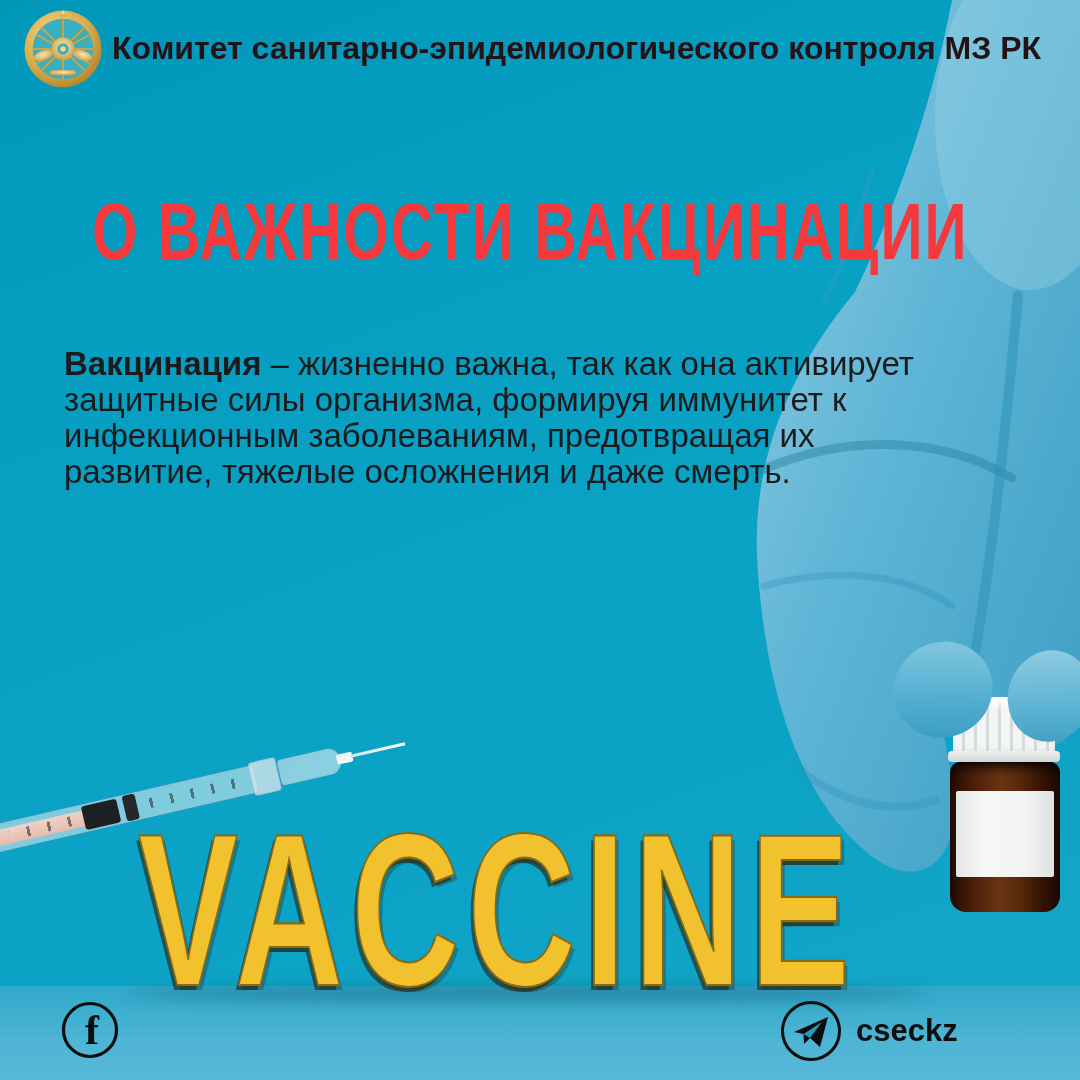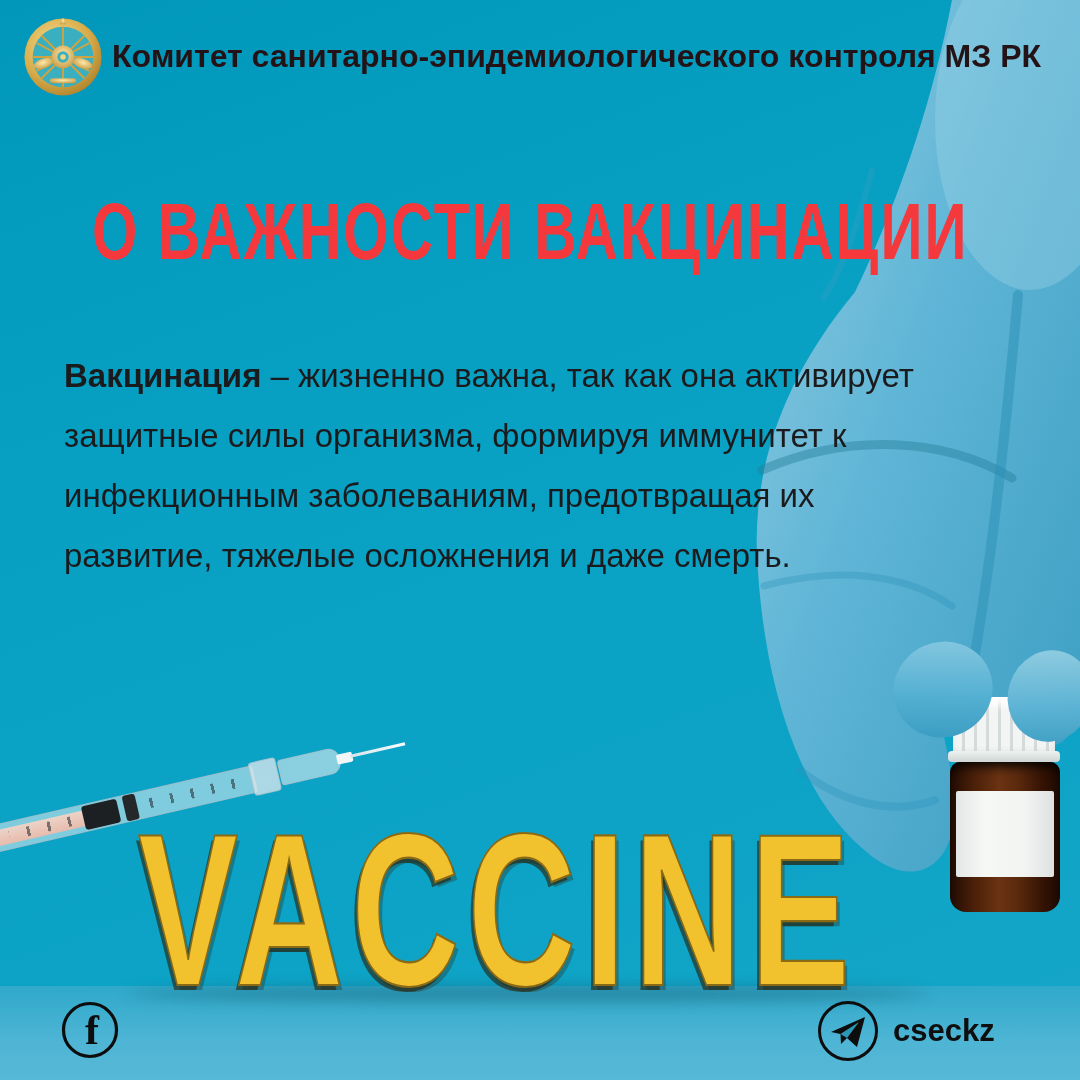--- a/index.html
+++ b/index.html
@@ -78,53 +78,53 @@
     background:rgba(212,230,237,.8); border:1px solid rgba(160,185,196,.7); border-radius:4px;
   }
   .syr-cap {
     position:absolute; left:297px; top:9px; width:62px; height:26px;
     background:rgba(218,234,240,.62); border:1px solid rgba(165,190,200,.7);
     border-radius:4px 11px 11px 4px;
   }
   .syr-hubtip { position:absolute; left:356px; top:17px; width:16px; height:10px; background:#f2f6f6; border-radius:2px; }
   .syr-needle { position:absolute; left:370px; top:20px; width:56px; height:3px; background:linear-gradient(90deg,#d8e4e8,#fafdfd); }
   
-  .header { position:absolute; left:0; top:8px; width:948px; height:100px; z-index:5; }
+  .header { position:absolute; left:0; top:0; width:948px; height:100px; z-index:5; }
   .emblem { position:absolute; left:22px; top:8px; width:82px; height:82px; }
   .org-name {
     position:absolute; left:112px; top:30px; width:940px;
     font-size:32px; font-weight:bold; color:#241316; letter-spacing:0;
   }
   .main-title {
     position:absolute; left:92px; top:186px; z-index:5;
     font-size:80px; font-weight:bold; color:#f5383c; letter-spacing:3px;
     white-space:nowrap; transform:scaleX(.73); transform-origin:left top;
   }
   .para {
     position:absolute; z-index:5; color:#1b1b1d;
-    font-size:33px; line-height:60px; font-weight:400;
+    font-size:33px; line-height:36px; font-weight:400;
   }
   .para b { font-weight:bold; }
   .para-1 { left:64px; top:346px; width:872px; }
   .para-2 { left:202px; top:556px; width:790px; }
   
   .vaccine-word {
     position:absolute; left:138px; bottom:62px; z-index:3;
     font-size:150px; line-height:1; font-weight:800; letter-spacing:8px;
     color:#f2c12e; -webkit-text-stroke:1.5px #8a6a15;
     text-shadow:-3px 4px 0 rgba(40,30,6,.6), 3px 4px 0 rgba(40,30,6,.3);
     transform:scaleY(1.45); transform-origin:bottom left; white-space:nowrap;
   }
   
   .footer { position:absolute; left:0; top:995px; width:1080px; height:85px; z-index:6; }
   .social { position:absolute; display:flex; align-items:center; }
   .social-handle { font-size:31px; font-weight:bold; color:#0e0e0e; margin-left:14px; }
   .soc-fb { left:60px; top:5px; }
   .soc-ig { left:428px; top:5px; }
-  .soc-tg { left:817px; top:5px;justify-content:flex-end; }
+  .soc-tg { left:780px; top:5px;justify-content:flex-end; }
 </style>
 </head>
 <body>
 
 <div class="canvas">
 
   <div class="surface"></div>
   <div class="letters-shadow"></div>
 
   <svg class="glove-svg" width="1080" height="1080" viewBox="0 0 1080 1080">

